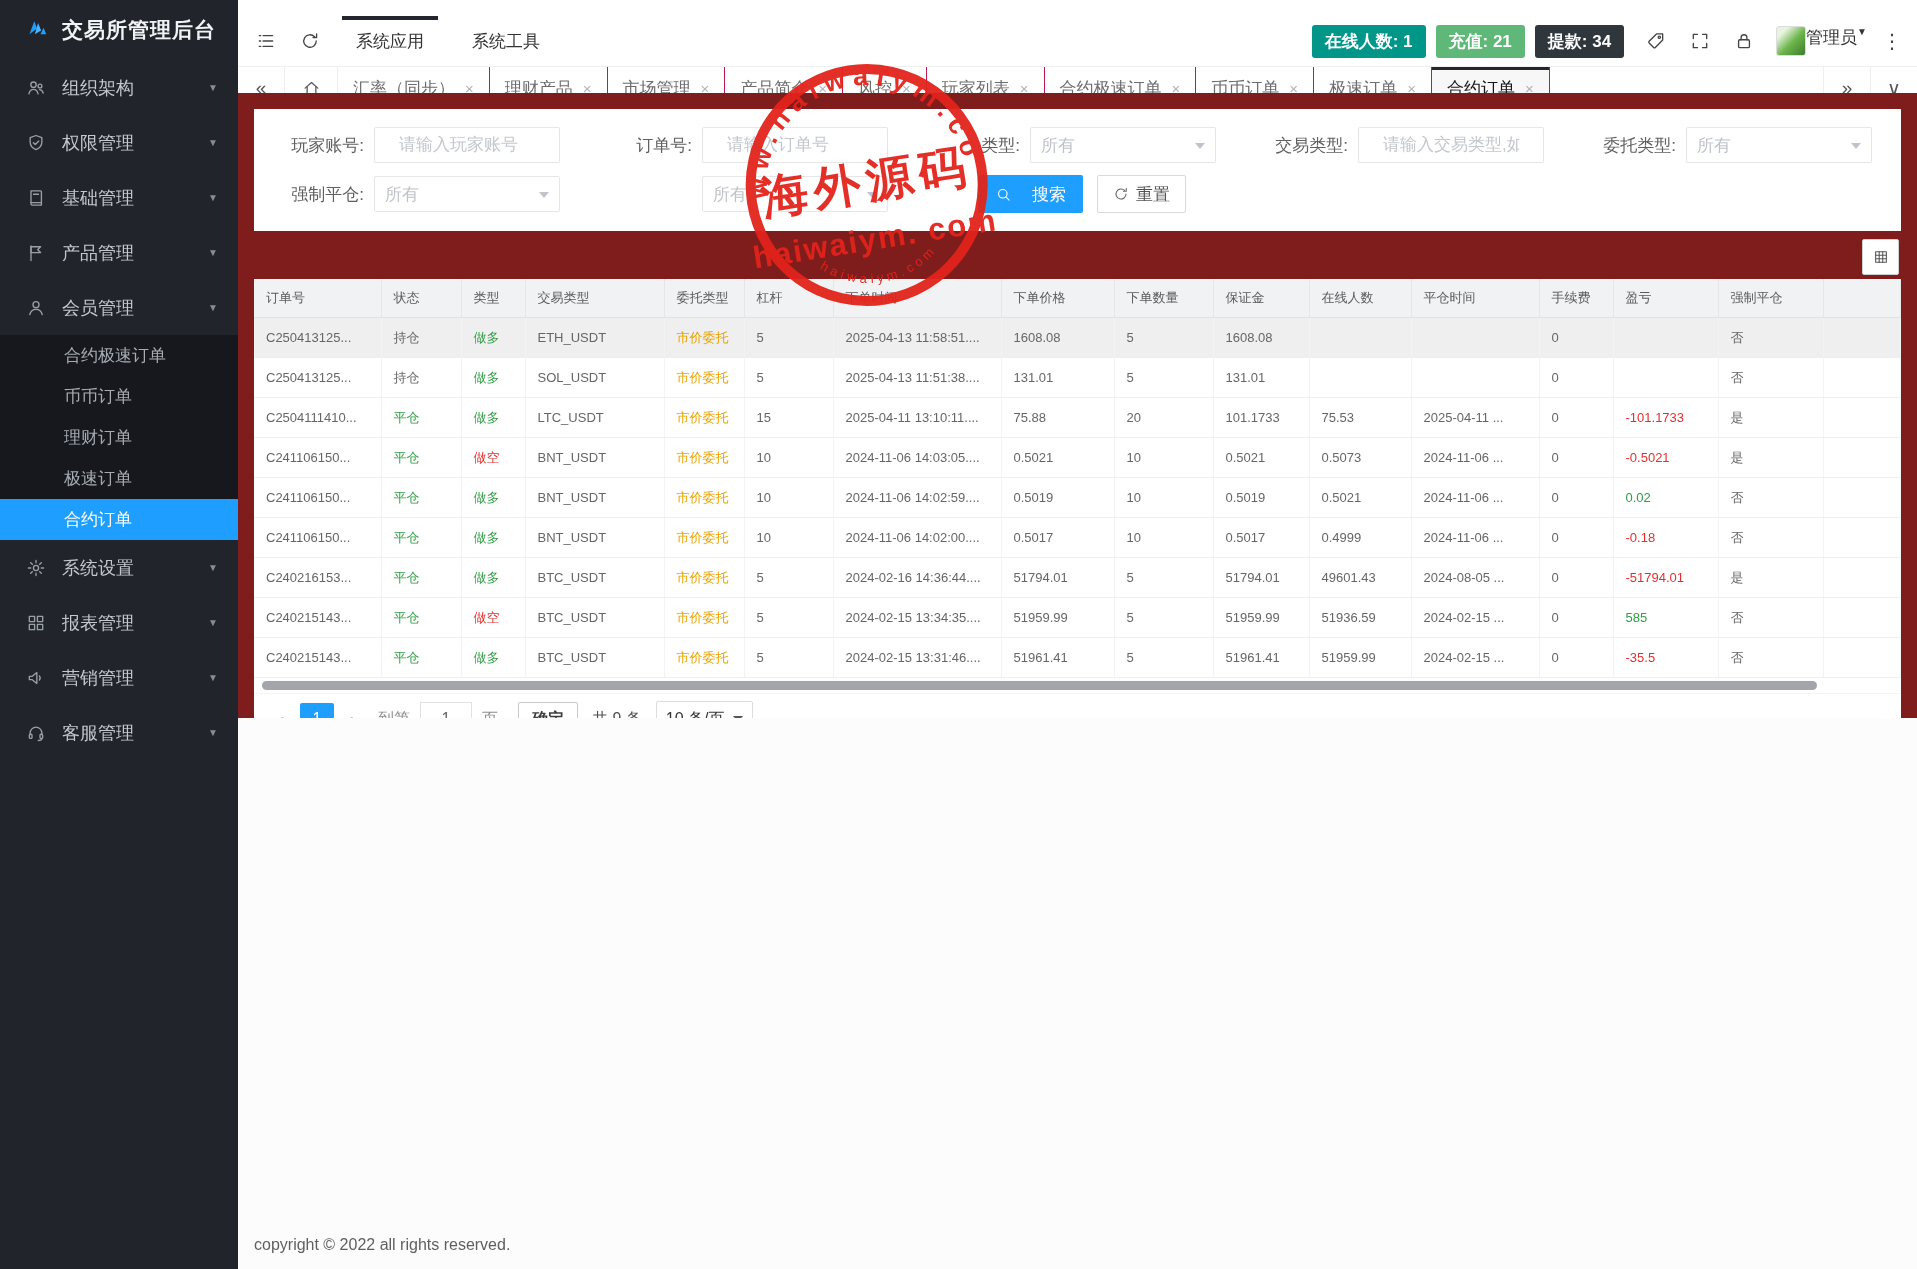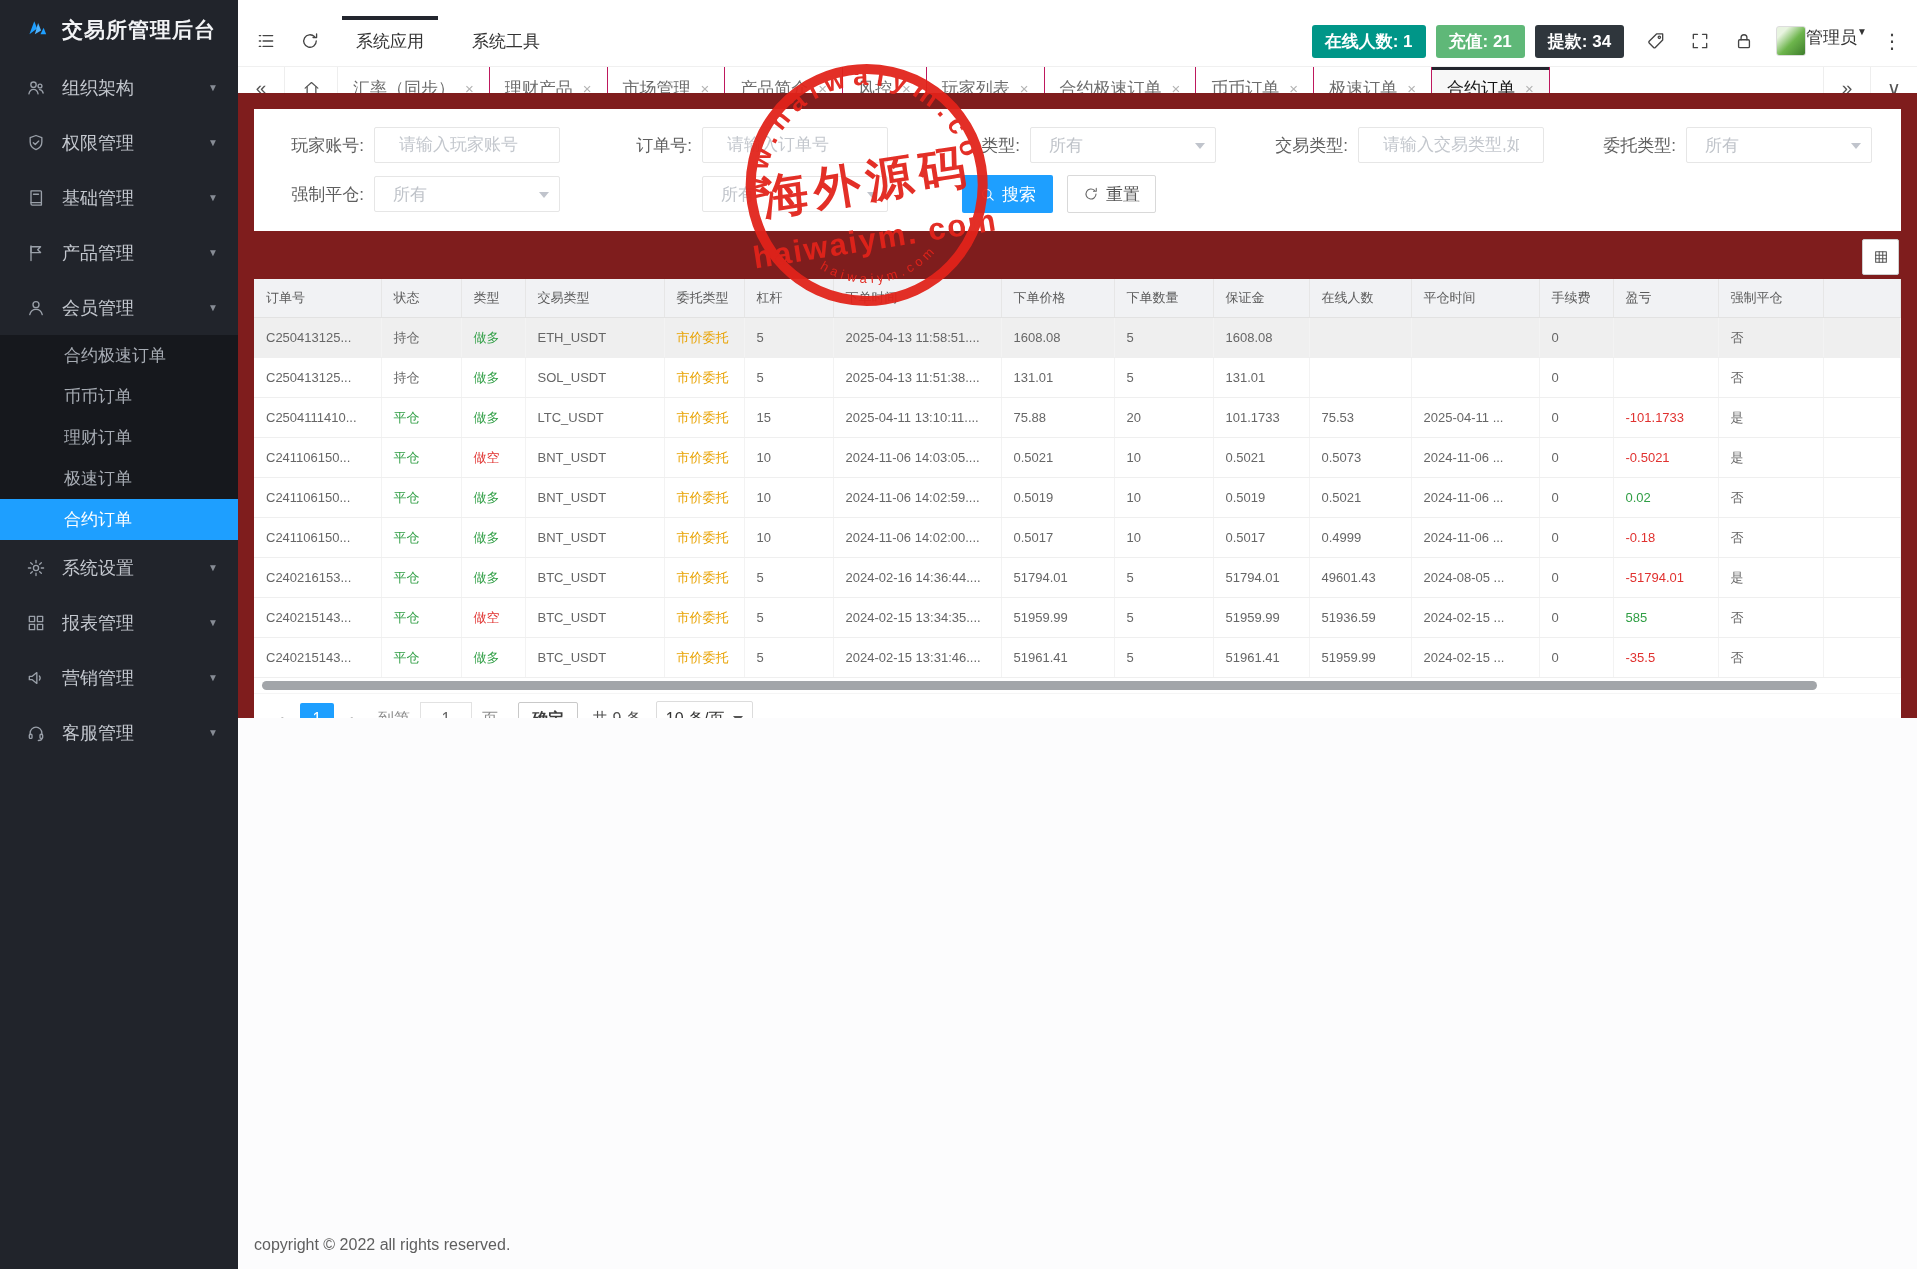--- a/index.html
+++ b/index.html
@@ -41,23 +41,23 @@
   .tab.active{background:#f7f7f7;color:#141414}
   .tab.active::before{content:"";position:absolute;top:0;left:0;right:0;height:3px;background:#23262e}
   
   .workzone{position:absolute;top:93px;left:0;right:0;height:625px;background:#7f1d1d;padding:16px 16px 0;box-sizing:border-box}
   .filter-card{background:#fff;padding:18px 18px 6px 18px}
   .f-row{display:flex;align-items:center;margin-bottom:12px}
   .f-group{display:flex;align-items:center;margin-right:40px}
   .f-label{min-width:92px;text-align:right;margin-right:10px;color:#5f5f5f;white-space:nowrap}
   .f-input{width:186px;height:36px;border:1px solid #e6e6e6;border-radius:2px;padding:0 24px;font:inherit;color:#666;box-sizing:border-box;background:#fff}
   .f-input::placeholder{color:#c3c7cd}
-  .f-select{width:186px;height:36px;border:1px solid #e6e6e6;border-radius:2px;display:flex;align-items:center;padding:0 18px;color:#bfc3c9;position:relative;background:#fff;cursor:pointer;box-sizing:border-box}
+  .f-select{width:186px;height:36px;border:1px solid #e6e6e6;border-radius:2px;display:flex;align-items:center;padding:0 10px;color:#bfc3c9;position:relative;background:#fff;cursor:pointer;box-sizing:border-box}
   .f-select .car{position:absolute;right:10px;top:15px;width:0;height:0;border-left:5px solid transparent;border-right:5px solid transparent;border-top:6px solid #c0c4cc}
-  .btn-search{height:38px;padding:0 17px;background:#1e9fff;color:#fff;border:none;border-radius:2px;display:flex;align-items:center;gap:6px;font:inherit;cursor:pointer;margin-left:34px}
+  .btn-search{height:38px;padding:0 17px;background:#1e9fff;color:#fff;border:none;border-radius:2px;display:flex;align-items:center;gap:20px;font:inherit;cursor:pointer;margin-left:50px}
   .btn-search .ic{width:17px;height:17px;color:#fff}
   .btn-reset{height:38px;padding:0 15px;background:#fff;color:#555;border:1px solid #d9d9d9;border-radius:2px;display:flex;align-items:center;gap:7px;font:inherit;cursor:pointer;margin-left:14px}
   .btn-reset .ic{width:16px;height:16px;color:#666}
   
   .toolbar{height:48px;position:relative}
   .tool-grid{position:absolute;right:2px;top:8px;width:35px;height:34px;background:#fff;border:1px solid #cfcfcf;border-radius:2px;display:flex;align-items:center;justify-content:center;cursor:pointer}
   .tool-grid .ic{width:16px;height:16px;color:#555}
   table{border-collapse:collapse;table-layout:fixed;width:100%;background:#fff;font-size:13px}
   th{height:38px;background:#f1f2f4;font-weight:normal;color:#5a5a5a;text-align:left;padding:0 12px;
      border-right:1px solid #e6e6e6;border-bottom:1px solid #e2e2e2;white-space:nowrap;overflow:hidden}

